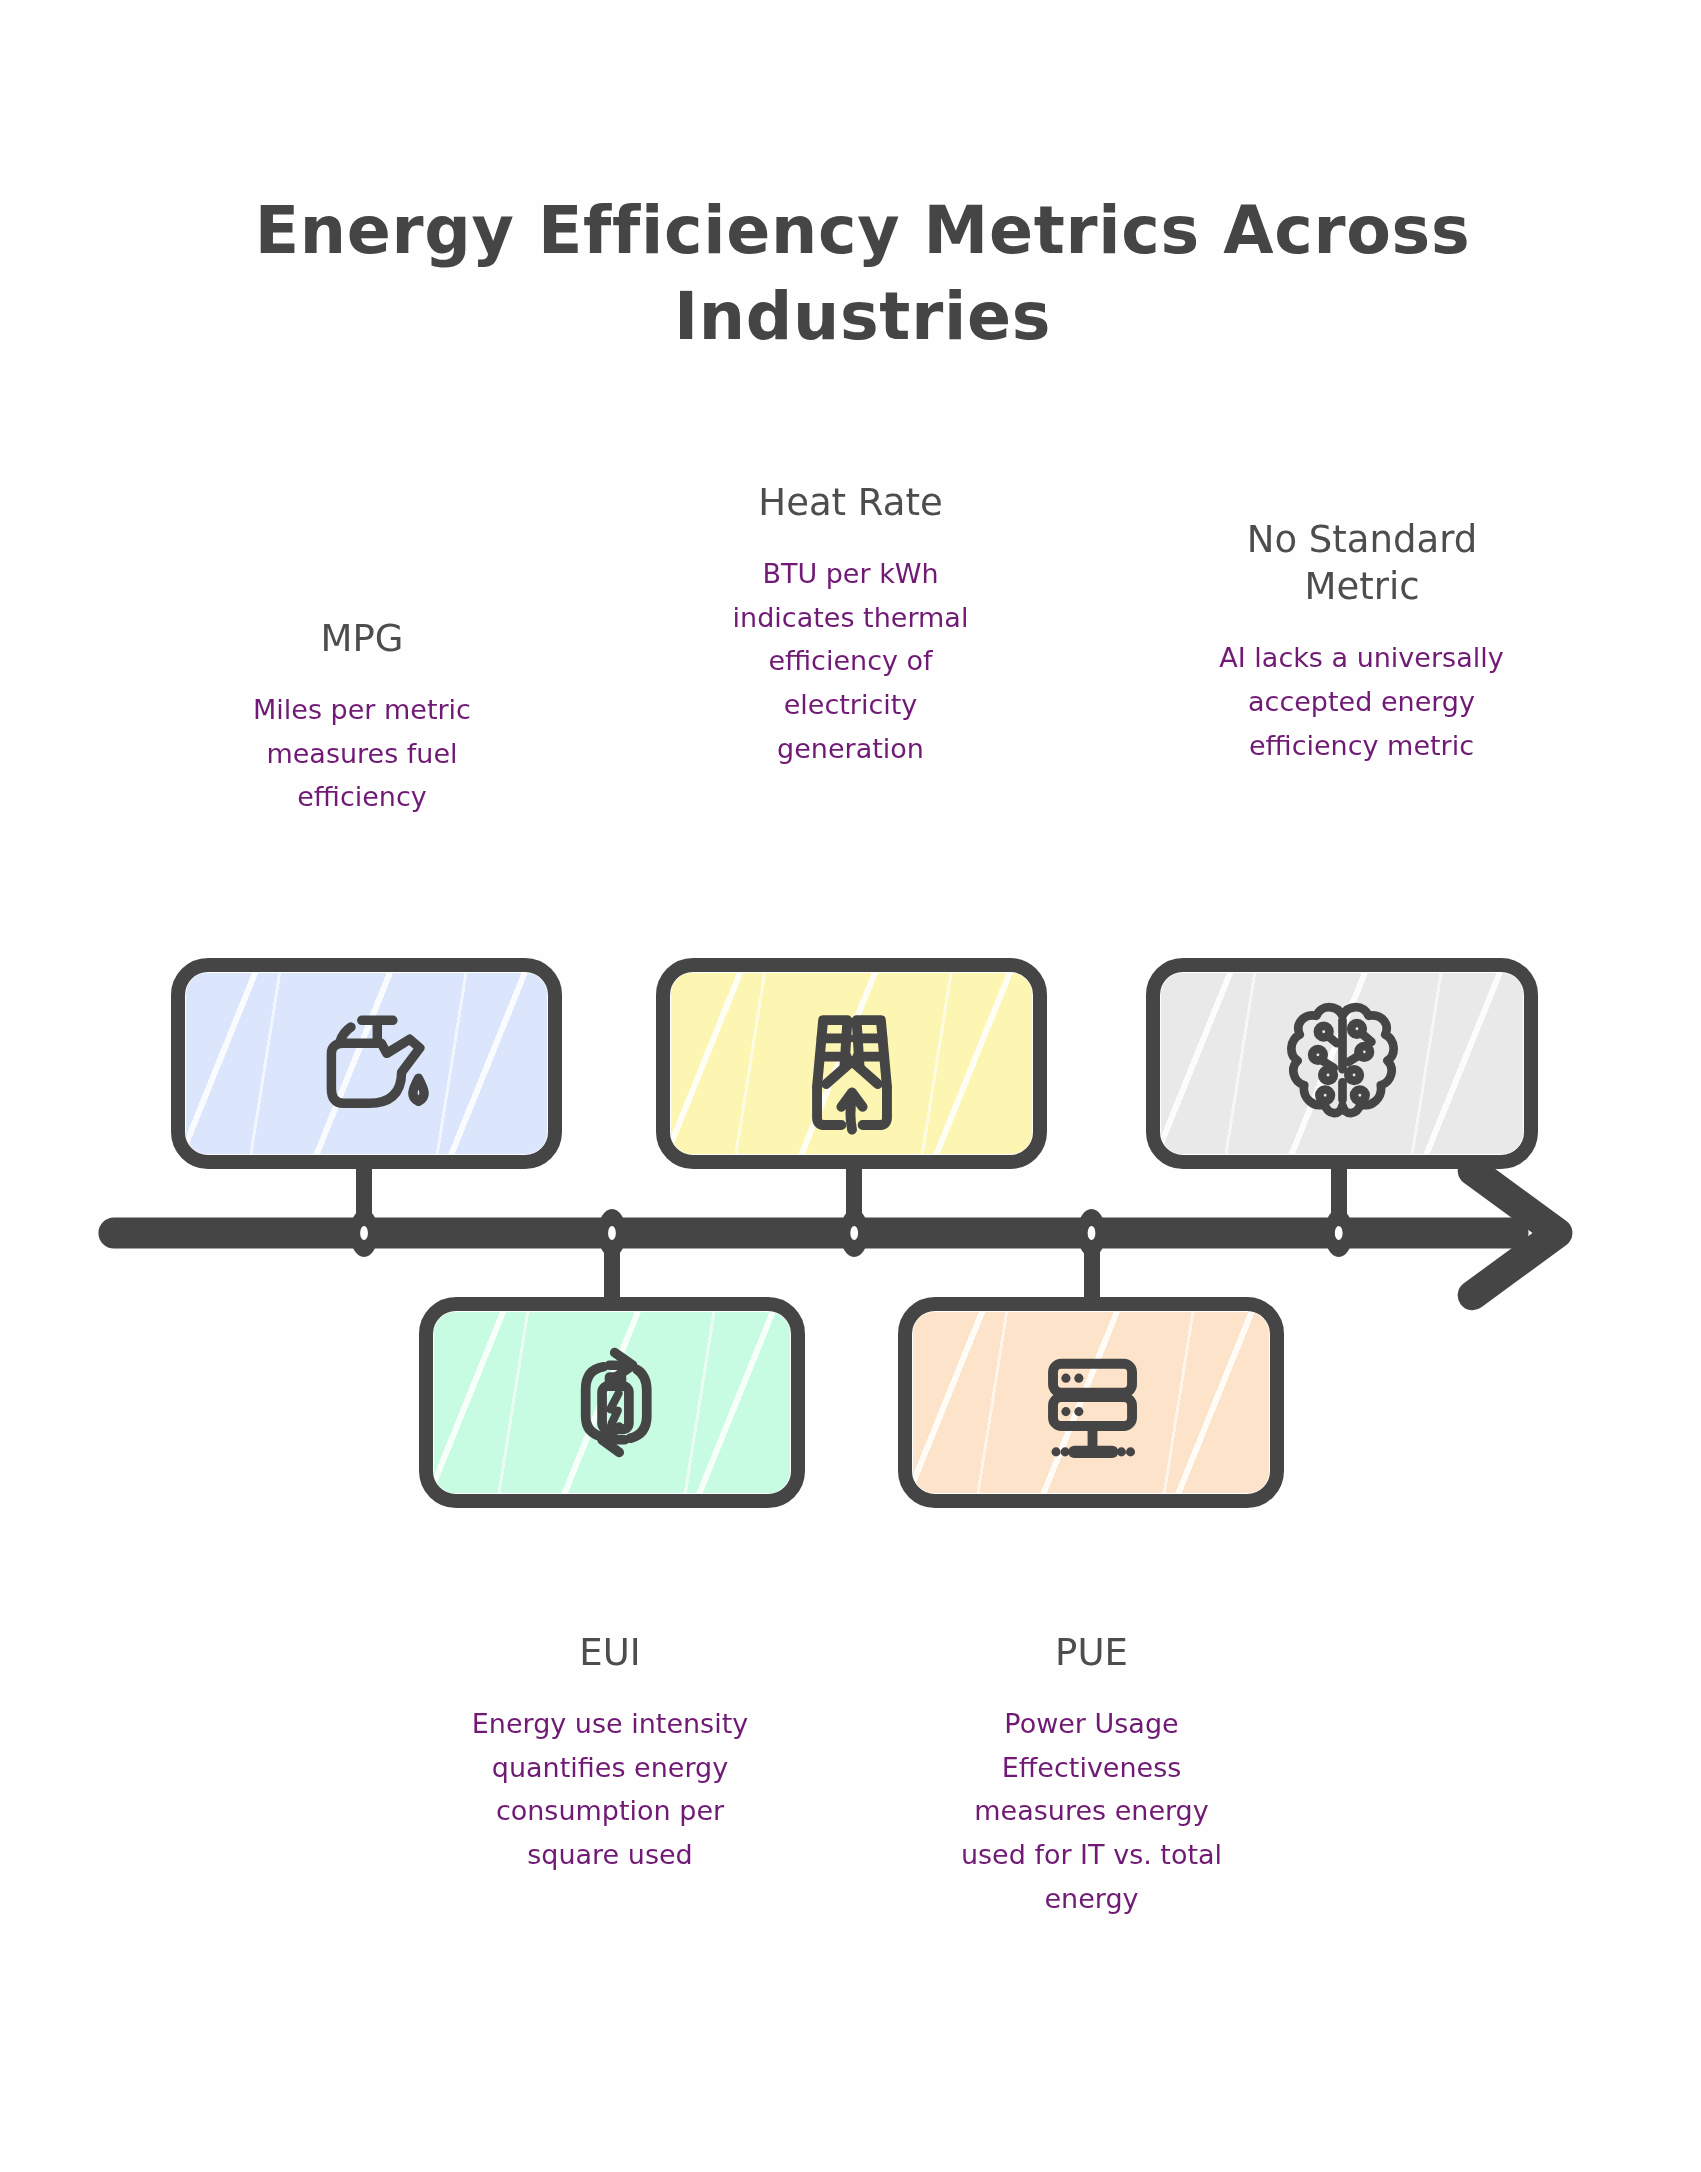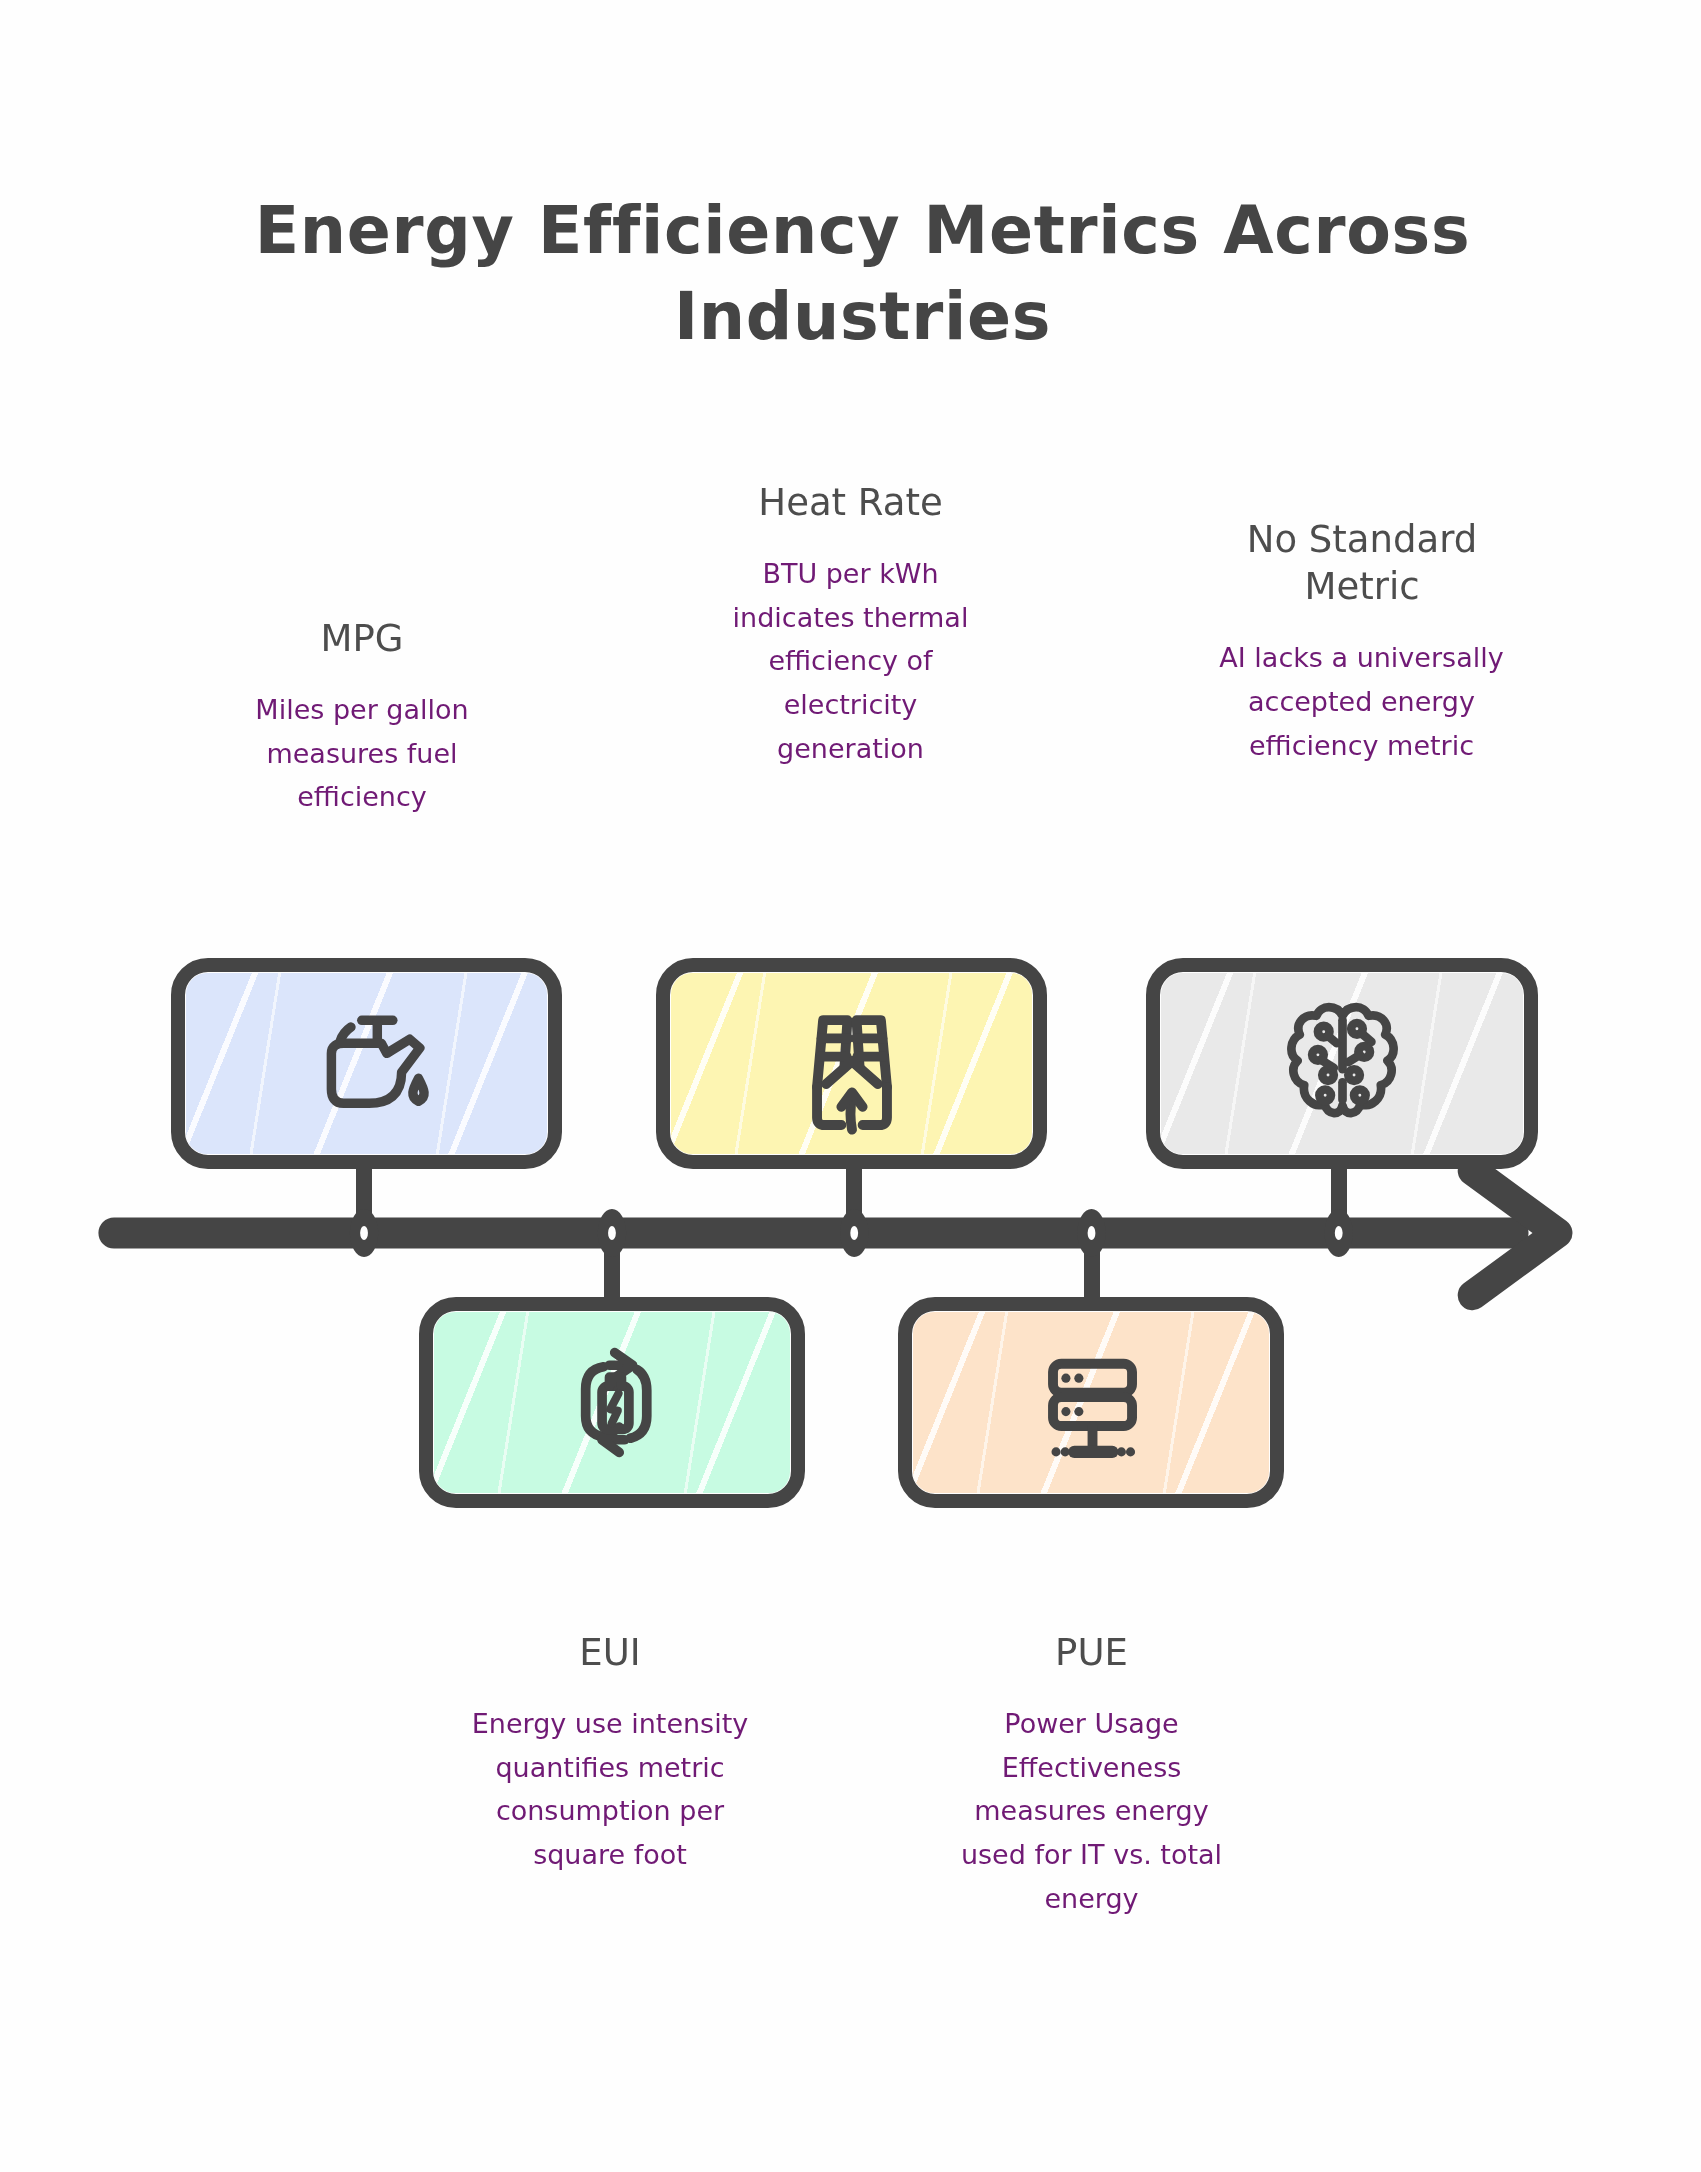--- a/index.html
+++ b/index.html
@@ -40,36 +40,36 @@
 </style>
 </head>
 <body>
 
 <div class="canvas">
 
   <h1 class="page-title"><span>Energy Efficiency Metrics Across</span><br><span>Industries</span></h1>
 
   <div class="note" style="left:213px;top:615px;width:298px;">
     <div class="label">MPG</div>
-    <div class="desc">Miles per gallon measures fuel efficiency</div>
+    <div class="desc">Miles per metric measures fuel efficiency</div>
   </div>
 
   <div class="note" style="left:723px;top:479px;width:255px;">
     <div class="label">Heat Rate</div>
     <div class="desc">BTU per kWh indicates thermal efficiency of electricity generation</div>
   </div>
 
   <div class="note" style="left:1168px;top:516px;width:333px;margin-left:27px;">
     <div class="label" style="width:284px;margin-left:25px;">No Standard Metric</div>
     <div class="desc">AI lacks a universally accepted energy efficiency metric</div>
   </div>
 
   <div class="note" style="left:468px;top:1629px;width:284px;">
     <div class="label">EUI</div>
-    <div class="desc">Energy use intensity quantifies metric consumption per square foot</div>
+    <div class="desc">Energy use intensity quantifies energy consumption per square used</div>
   </div>
 
   <div class="note" style="left:939px;top:1629px;width:305px;">
     <div class="label">PUE</div>
     <div class="desc">Power Usage Effectiveness measures energy used for IT vs. total energy</div>
   </div>
 
   <div class="stem" style="left:356px;top:1160px;height:79px;"></div>
   <div class="stem" style="left:846px;top:1160px;height:79px;"></div>
   <div class="stem" style="left:1331px;top:1160px;height:79px;"></div>

